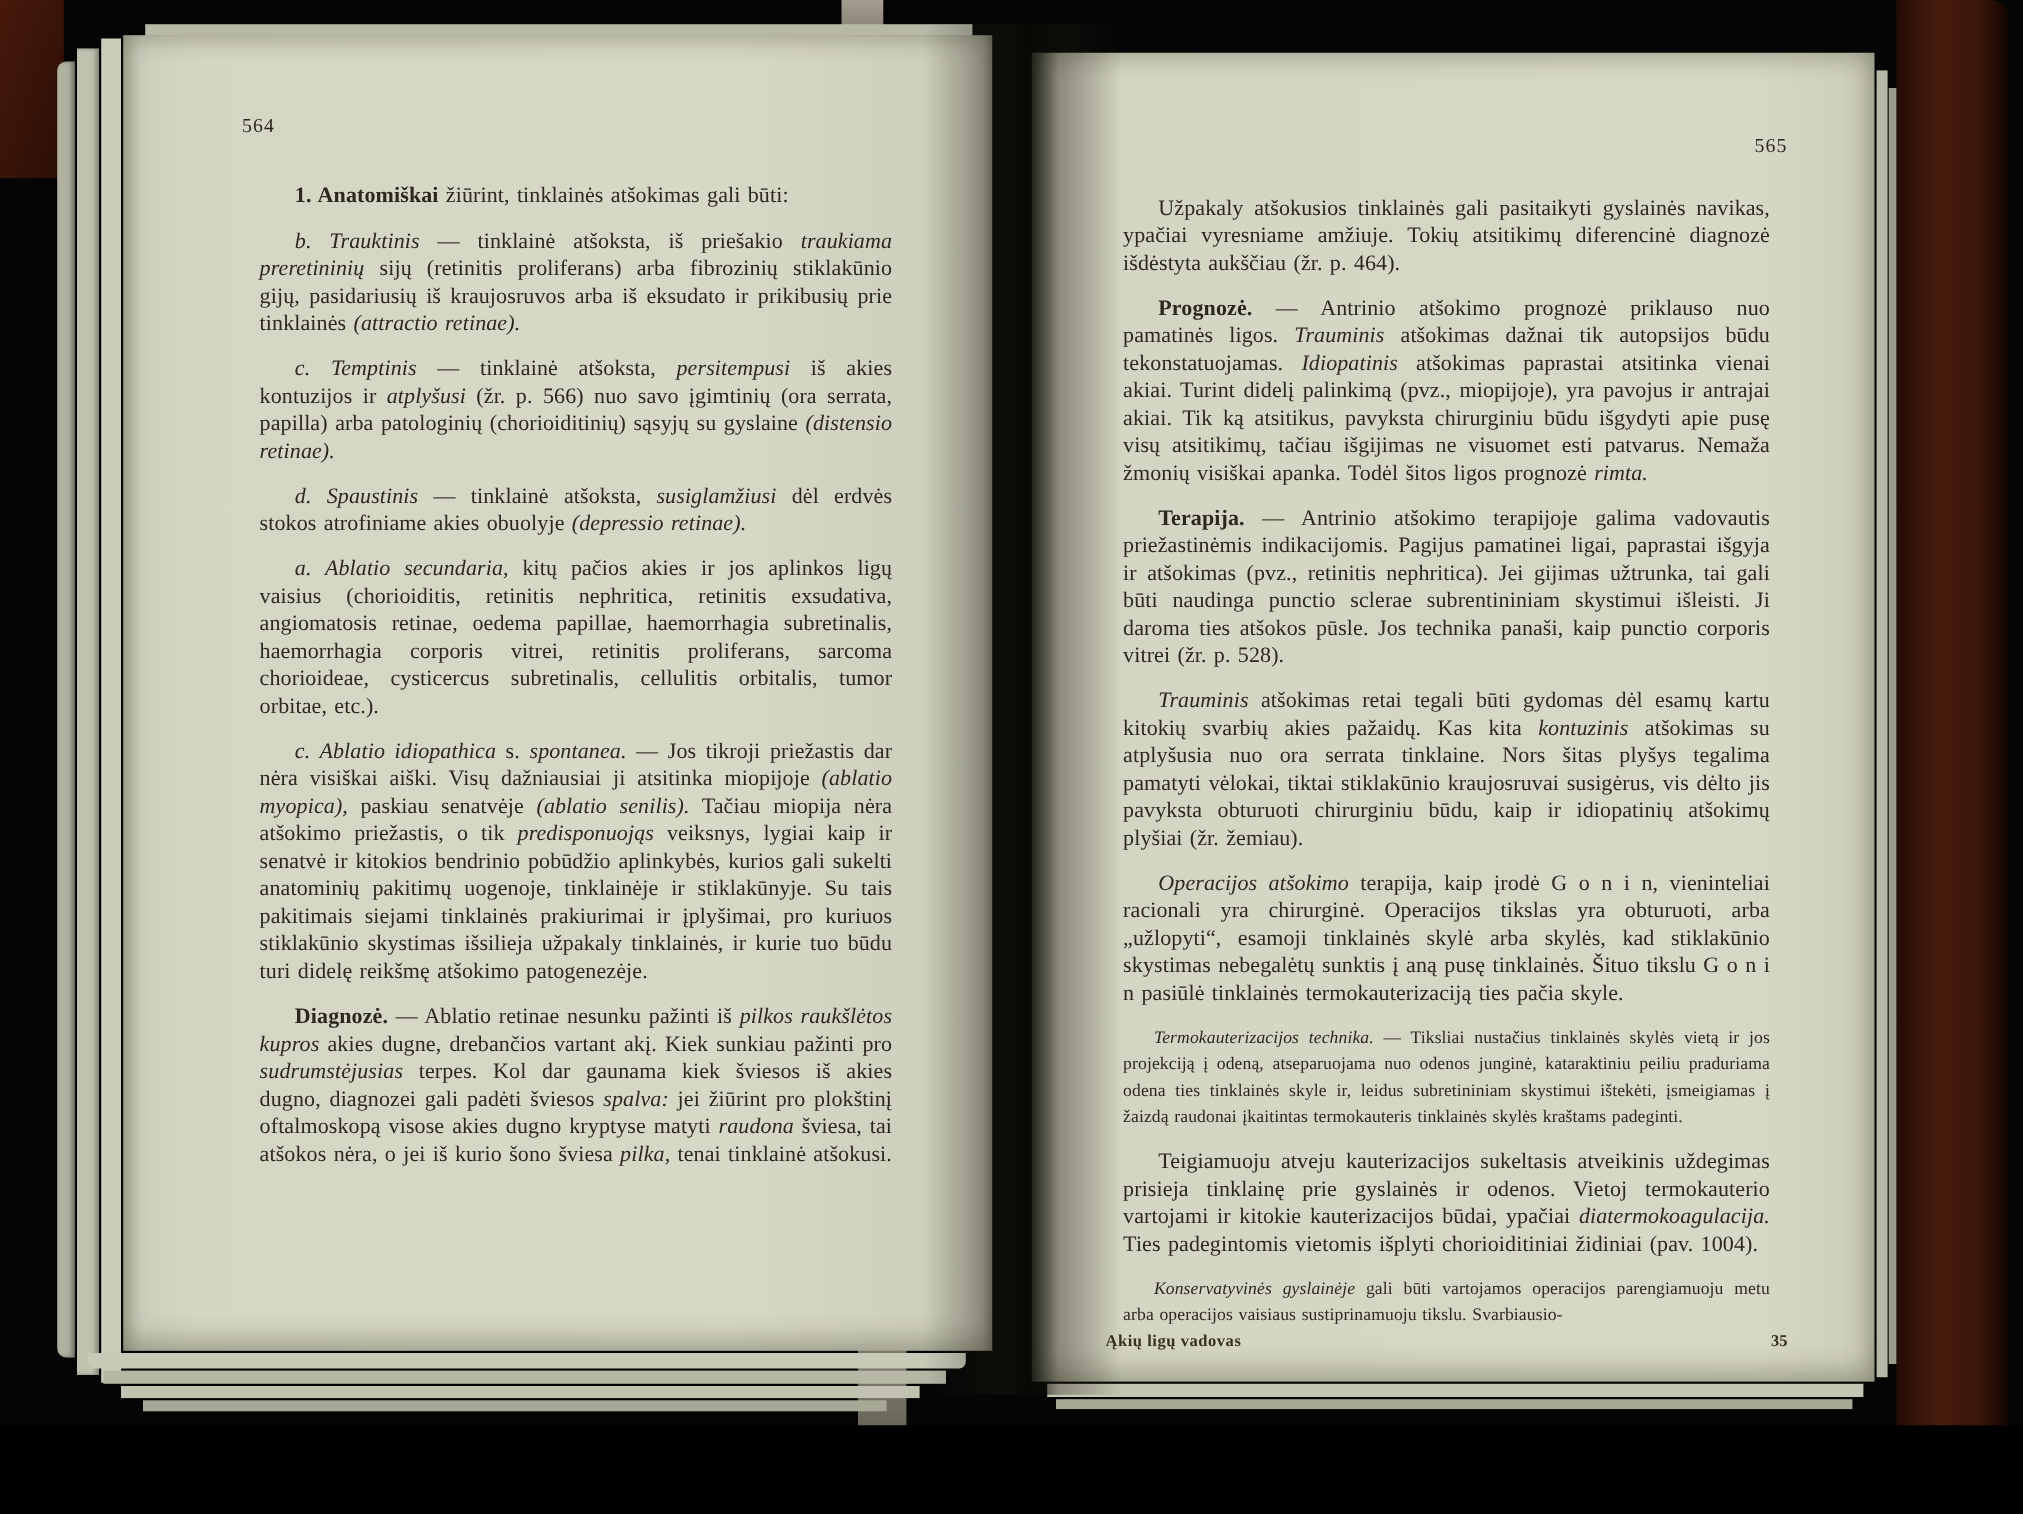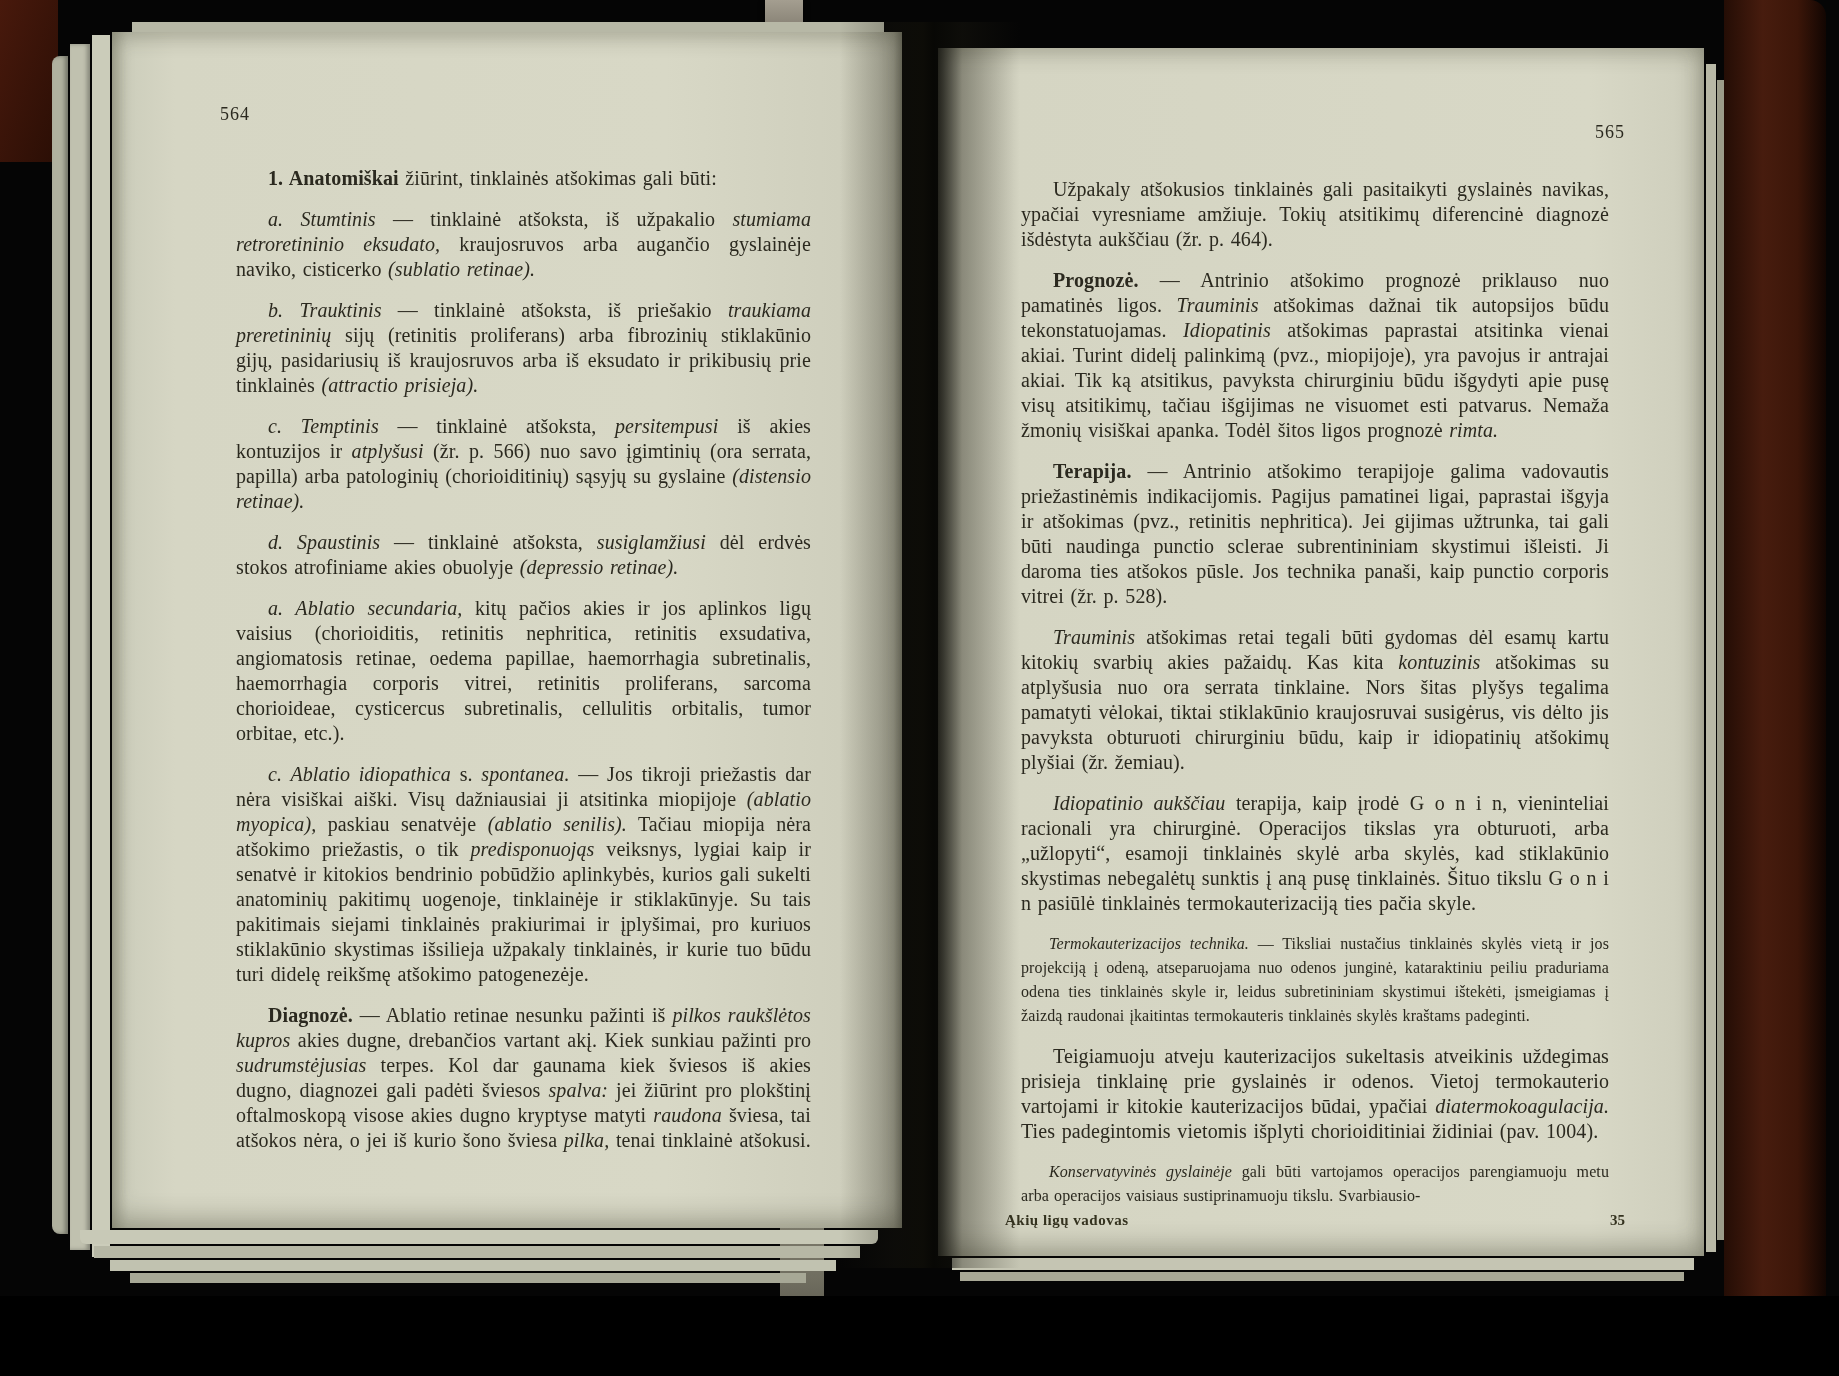--- a/index.html
+++ b/index.html
@@ -86,38 +86,37 @@
   <div class="fan4"></div>
   <div class="rb1"></div>
   <div class="rb2"></div>
   <div class="rr1"></div>
   <div class="rr2"></div>
 
   <div class="page page-left">
     <div class="pagenum pn-left">564</div>
     <div class="text-col col-left">
         <p class="para"><span class="b">1. Anatomiškai</span><span> žiūrint, tinklainės atšokimas gali būti:</span></p>
-        <p class="para"><span class="i">a. Stumtinis</span><span> — tinklainė atšoksta, iš užpakalio </span><span class="i">stumiama retroretininio eksudato,</span><span> kraujosruvos arba augančio gyslainėje naviko, cisticerko </span><span class="i">(sublatio retinae).</span></p>
-        <p class="para"><span class="i">b. Trauktinis</span><span> — tinklainė atšoksta, iš priešakio </span><span class="i">traukiama preretininių</span><span> sijų (retinitis proliferans) arba fibrozinių stiklakūnio gijų, pasidariusių iš kraujosruvos arba iš eksudato ir prikibusių prie tinklainės </span><span class="i">(attractio prisieja).</span></p>
+        <p class="para"><span class="i">b. Trauktinis</span><span> — tinklainė atšoksta, iš priešakio </span><span class="i">traukiama preretininių</span><span> sijų (retinitis proliferans) arba fibrozinių stiklakūnio gijų, pasidariusių iš kraujosruvos arba iš eksudato ir prikibusių prie tinklainės </span><span class="i">(attractio retinae).</span></p>
         <p class="para"><span class="i">c. Temptinis</span><span> — tinklainė atšoksta, </span><span class="i">persitempusi</span><span> iš akies kontuzijos ir </span><span class="i">atplyšusi</span><span> (žr. p. 566) nuo savo įgimtinių (ora serrata, papilla) arba patologinių (chorioiditinių) sąsyjų su gyslaine </span><span class="i">(distensio retinae).</span></p>
         <p class="para"><span class="i">d. Spaustinis</span><span> — tinklainė atšoksta, </span><span class="i">susiglamžiusi</span><span> dėl erdvės stokos atrofiniame akies obuolyje </span><span class="i">(depressio retinae).</span></p>
         <p class="para"><span class="i">a. Ablatio secundaria,</span><span> kitų pačios akies ir jos aplinkos ligų vaisius (chorioiditis, retinitis nephritica, retinitis exsudativa, angiomatosis retinae, oedema papillae, haemorrhagia subretinalis, haemorrhagia corporis vitrei, retinitis proliferans, sarcoma chorioideae, cysticercus subretinalis, cellulitis orbitalis, tumor orbitae, etc.).</span></p>
         <p class="para"><span class="i">c. Ablatio idiopathica</span><span> s. </span><span class="i">spontanea.</span><span> — Jos tikroji priežastis dar nėra visiškai aiški. Visų dažniausiai ji atsitinka miopijoje </span><span class="i">(ablatio myopica),</span><span> paskiau senatvėje </span><span class="i">(ablatio senilis).</span><span> Tačiau miopija nėra atšokimo priežastis, o tik </span><span class="i">predisponuojąs</span><span> veiksnys, lygiai kaip ir senatvė ir kitokios bendrinio pobūdžio aplinkybės, kurios gali sukelti anatominių pakitimų uogenoje, tinklainėje ir stiklakūnyje. Su tais pakitimais siejami tinklainės prakiurimai ir įplyšimai, pro kuriuos stiklakūnio skystimas išsilieja užpakaly tinklainės, ir kurie tuo būdu turi didelę reikšmę atšokimo patogenezėje.</span></p>
         <p class="para gap"><span class="b">Diagnozė.</span><span> — Ablatio retinae nesunku pažinti iš </span><span class="i">pilkos raukšlėtos kupros</span><span> akies dugne, drebančios vartant akį. Kiek sunkiau pažinti pro </span><span class="i">sudrumstėjusias</span><span> terpes. Kol dar gaunama kiek šviesos iš akies dugno, diagnozei gali padėti šviesos </span><span class="i">spalva:</span><span> jei žiūrint pro plokštinį oftalmoskopą visose akies dugno kryptyse matyti </span><span class="i">raudona</span><span> šviesa, tai atšokos nėra, o jei iš kurio šono šviesa </span><span class="i">pilka,</span><span> tenai tinklainė atšokusi.</span></p>
       </div>
   </div>
 
   <div class="page page-right">
     <div class="pagenum pn-right">565</div>
     <div class="text-col col-right">
         <p class="para"><span>Užpakaly atšokusios tinklainės gali pasitaikyti gyslainės navikas, ypačiai vyresniame amžiuje. Tokių atsitikimų diferencinė diagnozė išdėstyta aukščiau (žr. p. 464).</span></p>
         <p class="para gap"><span class="b">Prognozė.</span><span> — Antrinio atšokimo prognozė priklauso nuo pamatinės ligos. </span><span class="i">Trauminis</span><span> atšokimas dažnai tik autopsijos būdu tekonstatuojamas. </span><span class="i">Idiopatinis</span><span> atšokimas paprastai atsitinka vienai akiai. Turint didelį palinkimą (pvz., miopijoje), yra pavojus ir antrajai akiai. Tik ką atsitikus, pavyksta chirurginiu būdu išgydyti apie pusę visų atsitikimų, tačiau išgijimas ne visuomet esti patvarus. Nemaža žmonių visiškai apanka. Todėl šitos ligos prognozė </span><span class="i">rimta.</span></p>
         <p class="para gap"><span class="b">Terapija.</span><span> — Antrinio atšokimo terapijoje galima vadovautis priežastinėmis indikacijomis. Pagijus pamatinei ligai, paprastai išgyja ir atšokimas (pvz., retinitis nephritica). Jei gijimas užtrunka, tai gali būti naudinga punctio sclerae subrentininiam skystimui išleisti. Ji daroma ties atšokos pūsle. Jos technika panaši, kaip punctio corporis vitrei (žr. p. 528).</span></p>
         <p class="para"><span class="i">Trauminis</span><span> atšokimas retai tegali būti gydomas dėl esamų kartu kitokių svarbių akies pažaidų. Kas kita </span><span class="i">kontuzinis</span><span> atšokimas su atplyšusia nuo ora serrata tinklaine. Nors šitas plyšys tegalima pamatyti vėlokai, tiktai stiklakūnio kraujosruvai susigėrus, vis dėlto jis pavyksta obturuoti chirurginiu būdu, kaip ir idiopatinių atšokimų plyšiai (žr. žemiau).</span></p>
-        <p class="para"><span class="i">Idiopatinio aukščiau</span><span> terapija, kaip įrodė G o n i n, vieninteliai racionali yra chirurginė. Operacijos tikslas yra obturuoti, arba „užlopyti“, esamoji tinklainės skylė arba skylės, kad stiklakūnio skystimas nebegalėtų sunktis į aną pusę tinklainės. Šituo tikslu G o n i n pasiūlė tinklainės termokauterizaciją ties pačia skyle.</span></p>
+        <p class="para"><span class="i">Operacijos atšokimo</span><span> terapija, kaip įrodė G o n i n, vieninteliai racionali yra chirurginė. Operacijos tikslas yra obturuoti, arba „užlopyti“, esamoji tinklainės skylė arba skylės, kad stiklakūnio skystimas nebegalėtų sunktis į aną pusę tinklainės. Šituo tikslu G o n i n pasiūlė tinklainės termokauterizaciją ties pačia skyle.</span></p>
         <p class="para small"><span class="i">Termokauterizacijos technika.</span><span> — Tiksliai nustačius tinklainės skylės vietą ir jos projekciją į odeną, atseparuojama nuo odenos junginė, kataraktiniu peiliu praduriama odena ties tinklainės skyle ir, leidus subretininiam skystimui ištekėti, įsmeigiamas į žaizdą raudonai įkaitintas termokauteris tinklainės skylės kraštams padeginti.</span></p>
         <p class="para"><span>Teigiamuoju atveju kauterizacijos sukeltasis atveikinis uždegimas prisieja tinklainę prie gyslainės ir odenos. Vietoj termokauterio vartojami ir kitokie kauterizacijos būdai, ypačiai </span><span class="i">diatermokoagulacija.</span><span> Ties padegintomis vietomis išplyti chorioiditiniai židiniai (pav. 1004).</span></p>
         <p class="para small"><span class="i">Konservatyvinės gyslainėje</span><span> gali būti vartojamos operacijos parengiamuoju metu arba operacijos vaisiaus sustiprinamuoju tikslu. Svarbiausio-</span></p>
       </div>
     <div class="footer">
       <span class="footer-title">Ąkių ligų vadovas</span>
       <span class="footer-number">35</span>
     </div>
   </div>
 

